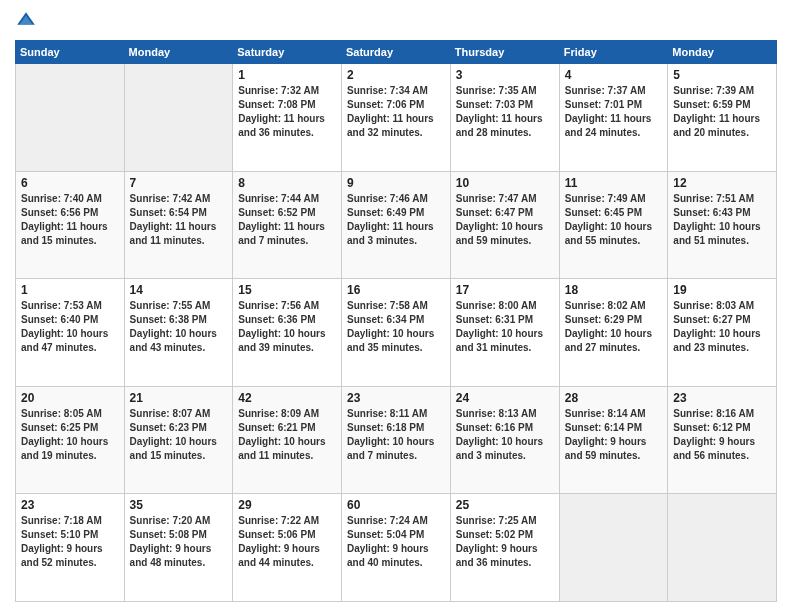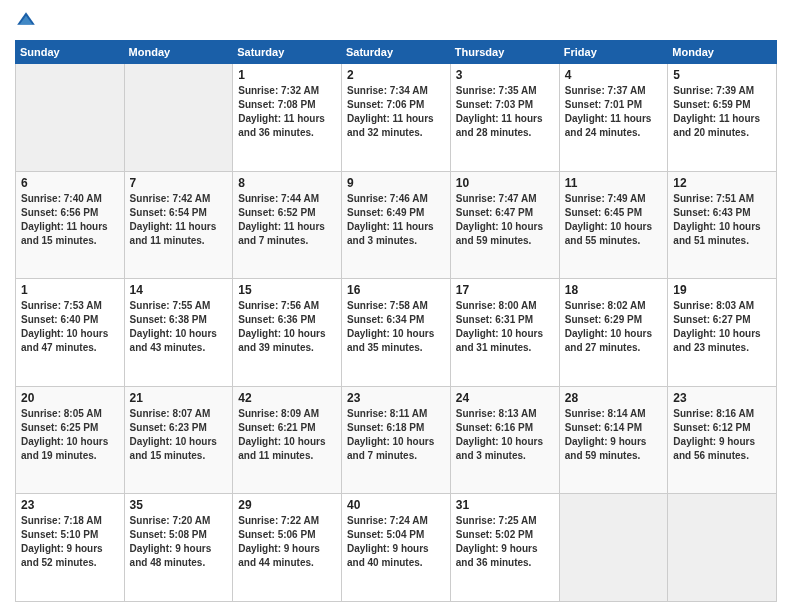--- a/index.html
+++ b/index.html
@@ -263,25 +263,25 @@
           </td>
           <td>
             <div class="cell-day">35</div>
             <div class="cell-info">Sunrise: 7:20 AM<br>Sunset: 5:08 PM<br>Daylight: 9 hours and 48 minutes.</div>
           </td>
           <td>
             <div class="cell-day">29</div>
             <div class="cell-info">Sunrise: 7:22 AM<br>Sunset: 5:06 PM<br>Daylight: 9 hours and 44 minutes.</div>
           </td>
           <td>
-            <div class="cell-day">40</div>
+            <div class="cell-day">60</div>
             <div class="cell-info">Sunrise: 7:24 AM<br>Sunset: 5:04 PM<br>Daylight: 9 hours and 40 minutes.</div>
           </td>
           <td>
-            <div class="cell-day">31</div>
+            <div class="cell-day">25</div>
             <div class="cell-info">Sunrise: 7:25 AM<br>Sunset: 5:02 PM<br>Daylight: 9 hours and 36 minutes.</div>
           </td>
           <td class="empty"></td>
           <td class="empty"></td>
         </tr>
       </tbody>
   </table>
 </div>
 
 </body></html>

